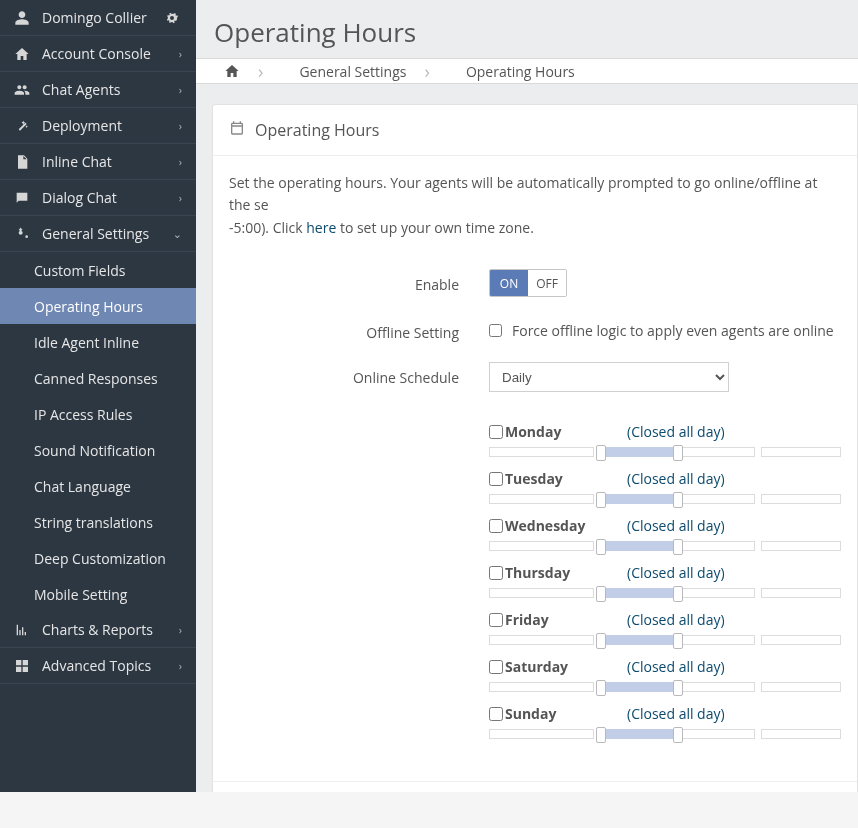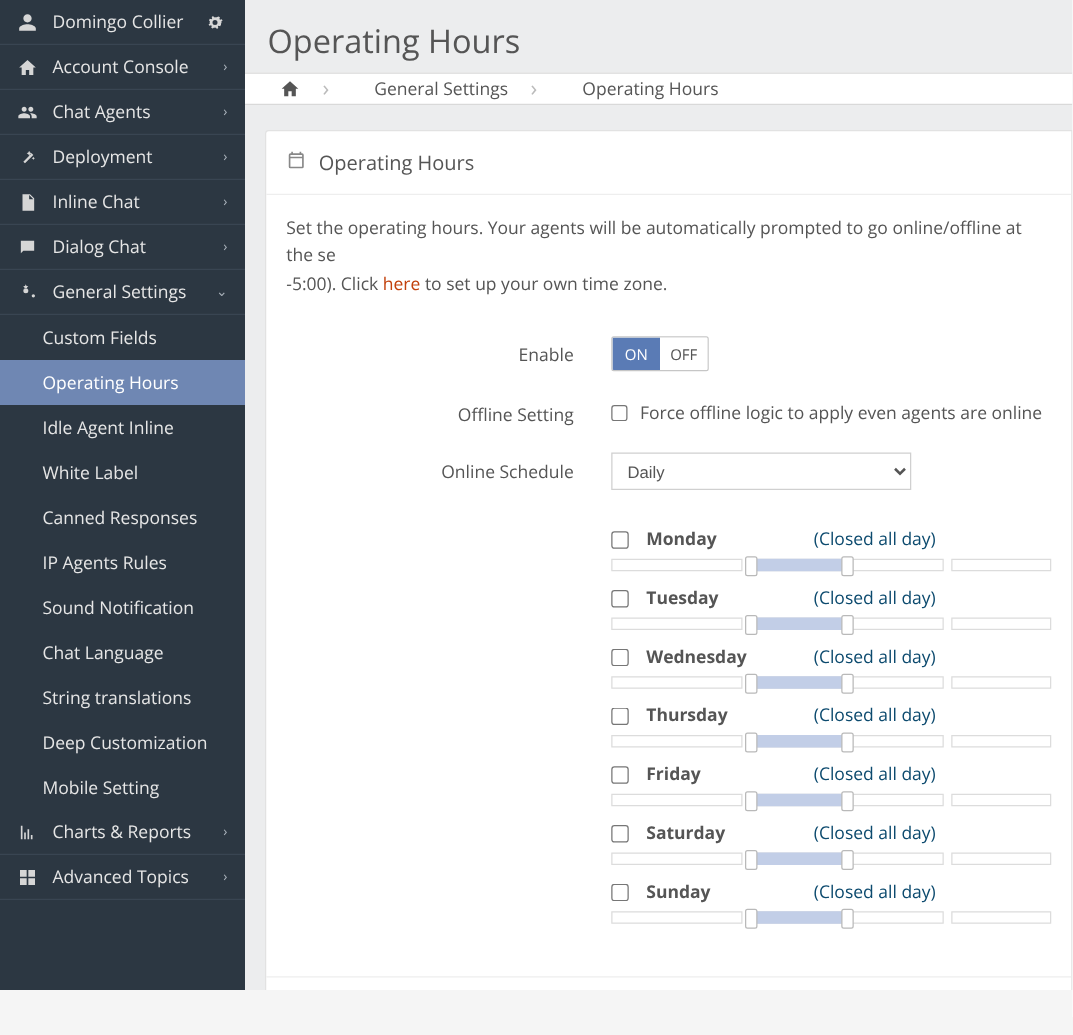--- a/index.html
+++ b/index.html
@@ -18,34 +18,34 @@
 .page-title { font-size: 26px; font-weight: 400; color: #555; padding: 14px 18px 8px 18px; }
 .breadcrumb { background: #fff; border-top: 1px solid #d9d9d9; border-bottom: 1px solid #d9d9d9; display: flex; align-items: center; height: 42px; padding: 0 10px; gap: 0; }
 .bc-seg { display: flex; align-items: center; height: 100%; padding: 0 18px; color: #555; position: relative; }
 .bc-seg::after { content: "›"; color: #bbb; margin-left: 18px; font-size: 18px; }
 .bc-seg:last-child::after { content: ""; }
 .bc-home { font-size: 15px; }
 .panel { margin: 20px 0 0 16px; background: #fff; border: 1px solid #e2e2e2; border-radius: 3px 0 0 0; }
 .panel-hd { padding: 14px 16px; border-bottom: 1px solid #eee; color: #555; font-size: 16px; display: flex; align-items: center; gap: 10px; }
 .panel-body { padding: 16px 16px 10px 16px; }
 .intro { color: #555; line-height: 1.6; margin-bottom: 20px; }
-.intro a { color: #c2410c; cursor: pointer; }
+.intro a { color: #0c4a6e; cursor: pointer; }
 .form-row { display: flex; align-items: flex-start; padding: 10px 0; }
 .form-label { width: 260px; text-align: right; padding-right: 30px; font-weight: 400; color: #555; padding-top: 6px; }
 .form-ctrl { flex: 1; }
 
 .toggle { display: inline-flex; border: 1px solid #c6c6c6; border-radius: 2px; overflow: hidden; }
 .toggle span { display: inline-flex; align-items: center; justify-content: center; width: 38px; height: 26px; font-size: 12px; cursor: pointer; background: #fff; color: #555; }
 .toggle span.on { background: #5a7bb5; color: #fff; }
 
 .cbx-row { display: flex; align-items: center; gap: 10px; color: #555; padding-top: 4px; }
 
 .sel { width: 240px; height: 30px; border: 1px solid #d0d0d0; padding: 0 8px; background: #fff; color: #555; }
 
-.day { display: flex; align-items: center; gap: 14px; margin: 10px 0 2px 0; }
+.day { display: flex; align-items: center; gap: 2px; margin: 10px 0 2px 0; }
 .day input[type=checkbox] { width: 14px; height: 14px; }
 .day .dname { width: 120px; font-weight: 700; color: #555; }
 .day .status { color: #0c4a6e; }
 .slider-wrap { display: flex; align-items: center; gap: 6px; height: 14px; margin: 4px 0 10px 0; }
 .sl-edge { height: 10px; border: 1px solid #dcdcdc; background: #fff; }
 .sl-mid { height: 10px; position: relative; border: 1px solid #dcdcdc; background: #fff; flex: 1; }
 .sl-fill { position: absolute; top: -1px; bottom: -1px; background: #c2cee7; }
 .sl-hand { position: absolute; top: -3px; width: 10px; height: 16px; background: #fff; border: 1px solid #b9b9b9; border-radius: 2px; }
 
 .actions { display: flex; justify-content: center; gap: 8px; padding: 20px 0 30px 0; border-top: 1px solid #eee; margin-top: 10px; }
@@ -126,23 +126,22 @@
             <svg viewBox="0 0 24 24">
               <path d="M10 13a3 3 0 100-6 3 3 0 000 6zm9 5a2 2 0 100-4 2 2 0 000 4zM10 2l.8 2.1 2.2.3-1.6 1.6.4 2.2L10 7.1 8 8.2l.4-2.2L6.8 4.4l2.2-.3z"></path>
             </svg>
           </span>
           <span class="label">General Settings</span>
           <span class="chev">⌄</span>
         </div>
         <div class="side-sub">Custom Fields</div>
         <div class="side-sub active">Operating Hours</div>
         <div class="side-sub">Idle Agent Inline</div>
-        <div class="side-sub">White Label</div>
         <div class="side-sub">Canned Responses</div>
-        <div class="side-sub">IP Agents Rules</div>
+        <div class="side-sub">IP Access Rules</div>
         <div class="side-sub">Sound Notification</div>
         <div class="side-sub">Chat Language</div>
         <div class="side-sub">String translations</div>
         <div class="side-sub">Deep Customization</div>
         <div class="side-sub">Mobile Setting</div>
         <div class="side-item">
           <span class="icon">
             <svg viewBox="0 0 24 24">
               <path d="M4 20V4h2v16zm4 0v-8h2v8zm4 0V8h2v12zm4 0v-5h2v5z"></path>
             </svg>

